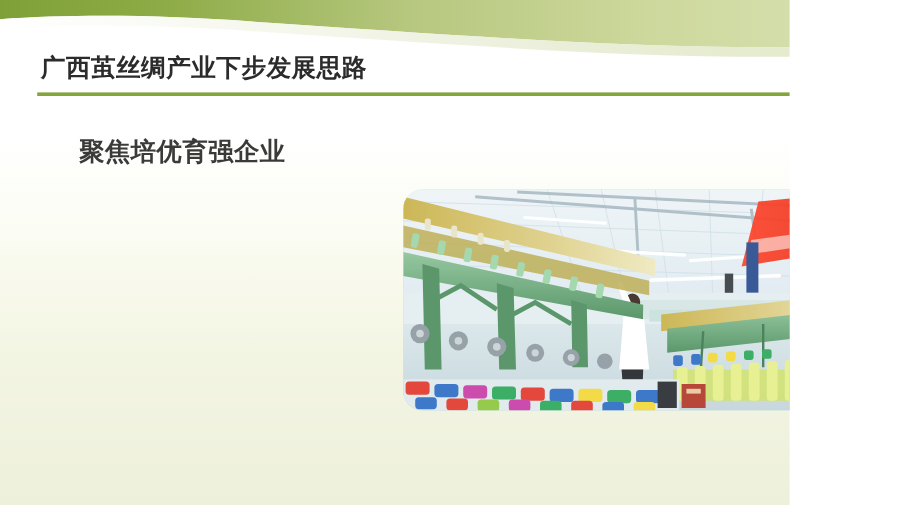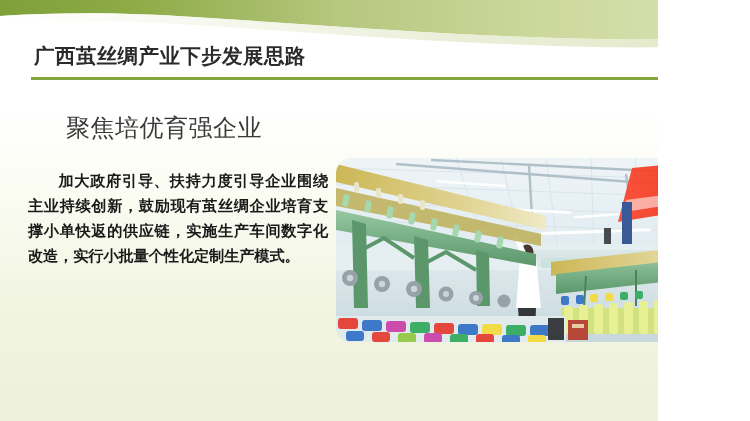--- a/index.html
+++ b/index.html
@@ -44,22 +44,22 @@
     width: 688px;
     height: 3px;
     background: #84a53c;
   }
 
   
   .section-heading {
     position: absolute;
     left: 66px;
     top: 112px;
-    font-size: 24px;
-    font-weight: 400;
+    font-size: 21px;
+    font-weight: 700;
     color: #3a3a3a;
     letter-spacing: 0.5px;
     white-space: nowrap;
   }
 
   
   .body-block {
     position: absolute;
     left: 28px;
     top: 168px;
@@ -116,21 +116,20 @@
       <path d="M0,16 C60,12 130,12 210,18 C420,32 600,46 750,36 L750,44 C600,54 420,40 210,26 C130,20 60,20 0,24 Z" fill="url(#waveGrad)" opacity="0.85"></path>
     </svg>
   </div>
 
   <div class="slide-title">广西茧丝绸产业下步发展思路</div>
   <div class="title-rule"></div>
 
   <div class="section-heading">聚焦培优育强企业</div>
 
   <div class="body-block">
-    <p class="body-para">加大政府引导、扶持力度引导企业围绕主业持续创新，鼓励现有茧丝绸企业培育支撑小单快返的供应链，实施生产车间数字化改造，实行小批量个性化定制生产模式。</p>
   </div>
 
   <div class="photo-frame">
     <svg width="380" height="184" viewBox="0 0 380 184" xmlns="http://www.w3.org/2000/svg" aria-hidden="true">
       <defs>
         <linearGradient id="ceil" x1="0" y1="0" x2="0" y2="1">
           <stop offset="0%" stop-color="#eef4f7"></stop>
           <stop offset="100%" stop-color="#dfeaf0"></stop>
         </linearGradient>
         <linearGradient id="floorG" x1="0" y1="0" x2="0" y2="1">

